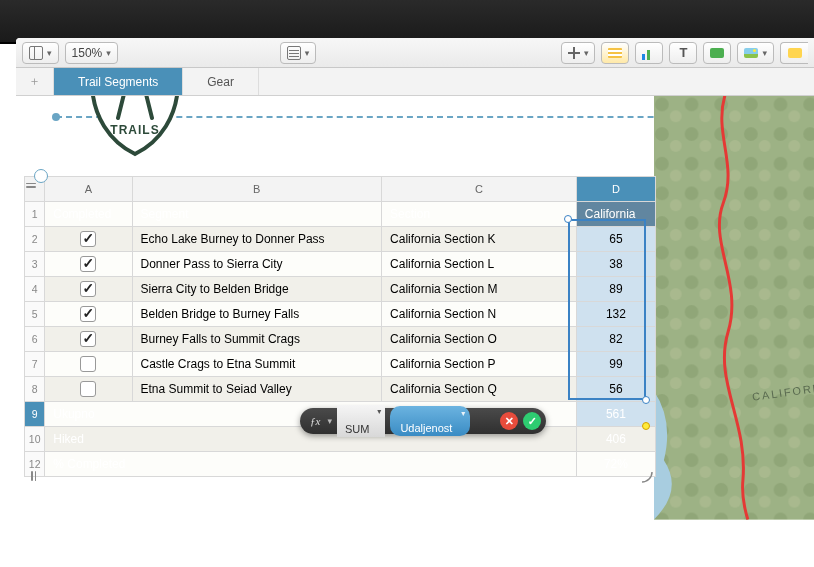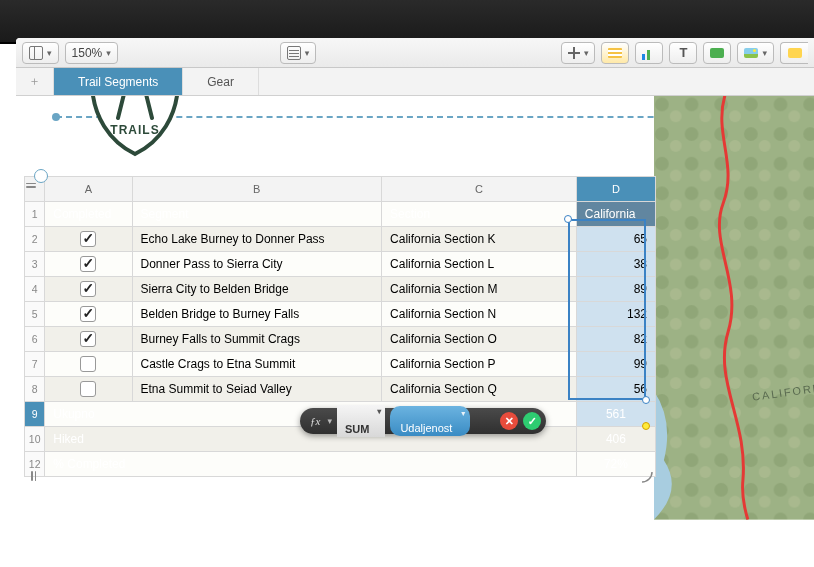--- a/index.html
+++ b/index.html
@@ -57,41 +57,41 @@
   .row-handle-bars span{width:10px;height:1.5px;background:#888;border-radius:1px;}
   
   .grid { border-collapse:collapse; font-size:12px; width:100%; table-layout:fixed;}
   .grid th, .grid td { border:1px solid #d8d8d8; height:25px; padding:0 8px; text-align:left; overflow:hidden; white-space:nowrap;}
   .grid .rownum { width:18px; text-align:center; color:#888; background:#fafafa; font-weight:400; font-size:10.5px; padding:0;}
   .grid thead .colhead { background:#f3f3f3; text-align:center; color:#666; font-weight:400; font-size:11px;}
   .grid thead .rownum { background:#f3f3f3;}
   .grid .hdr td, .grid .hdr th.data { background:#7893a3; color:#fff; font-weight:500;}
   .grid tbody tr:nth-child(odd) td.data { background:#fdfdfa;}
   .grid tbody tr:nth-child(even) td.data { background:#f1f0ea;}
-  .grid .col-d { width:74px; text-align:right;}
+  .grid .col-d { width:74px; text-align:center;}
   .grid .col-a { width:80px; text-align:center;}
   .grid .col-b { width:240px;}
   .grid .col-c { width:180px;}
   .grid .sel { background:#cfe1ef !important;}
   .grid thead .colhead.sel-col { background:#4a90b8; color:#fff;}
   .grid .summary td.data, .grid .summary th.data { background:#a8b8c3; color:#fff; font-weight:500;}
   .grid .summary .col-d { text-align:center;}
   
   .checkbox { display:inline-block; width:16px; height:16px; border:1px solid #999; border-radius:3px; background:#fff; vertical-align:middle; position:relative; cursor:pointer;}
   .checkbox.checked::after { content:"✓"; position:absolute; top:-2px; left:1px; font-size:14px; color:#222; font-weight:bold;}
   
   
   .sel-outline { position:absolute; border:2px solid #3b82c4; pointer-events:none;}
   .sel-dot { position:absolute; width:8px; height:8px; background:#fff; border:1.5px solid #3b82c4; border-radius:50%; pointer-events:none;}
   .sel-dot.yellow{background:#ffeb3b;border-color:#d4a200;}
   
   
   .formula-bar { position:absolute; height:26px; background:linear-gradient(#4a4a4a,#2f2f2f); border-radius:14px; display:flex; align-items:center; padding:0 5px 0 10px; gap:5px; font-size:11px; box-shadow:0 2px 6px rgba(0,0,0,.4);}
   .formula-bar .fx { color:#ddd; font-style:italic; font-family:Georgia,serif; padding-right:2px;}
-  .formula-bar .fn-chip { background:linear-gradient(#f5f5f5,#d8d8d8); border-radius:0; padding:18px 16px 2px 8px; font-weight:700; color:#333; position:relative; cursor:pointer;}
+  .formula-bar .fn-chip { background:linear-gradient(#f5f5f5,#d8d8d8); border-radius:0; padding:18px 16px 2px 8px; font-weight:400; color:#333; position:relative; cursor:pointer;}
   .formula-bar .fn-chip::after{content:"▾"; position:absolute; right:4px; top:2px; font-size:8px; color:#555;}
   .formula-bar .arg-chip { background:linear-gradient(#6bb3e0,#3a8cc4); color:#fff; border-radius:10px; padding:16px 18px 2px 10px; font-weight:500; position:relative; cursor:pointer;}
   .formula-bar .arg-chip::after{content:"▾"; position:absolute; right:5px; top:3px; font-size:8px; color:#eaf3fa;}
   .formula-bar .circle-btn { width:18px; height:18px; border-radius:50%; display:flex; align-items:center; justify-content:center; color:#fff; font-size:11px; font-weight:bold; cursor:pointer;}
   .formula-bar .cancel{background:#e74c3c;}
   .formula-bar .accept{background:#2ecc71;}
   
   .corner-handle { position:absolute; width:14px; height:14px;}
   .corner-handle svg{width:100%;height:100%;}
 </style>

